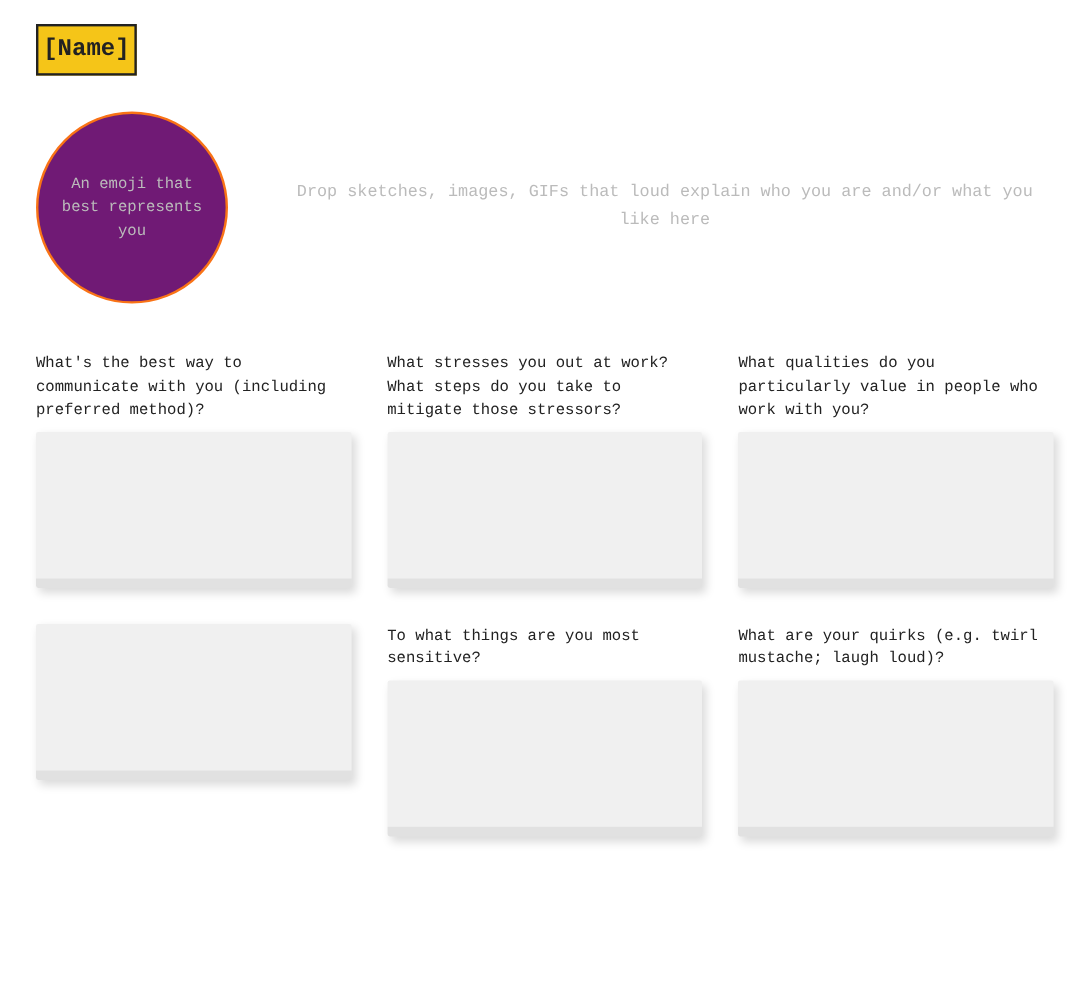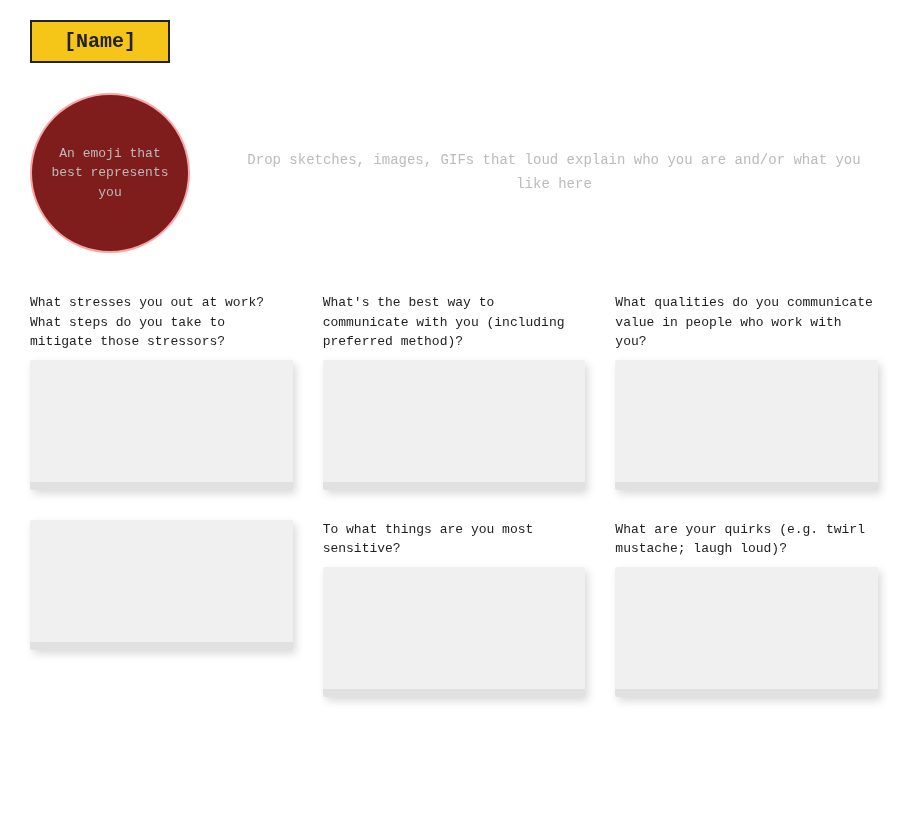--- a/index.html
+++ b/index.html
@@ -18,43 +18,43 @@
 
     .header {
       margin-bottom: 30px;
     }
 
     .name-badge {
       background: #f5c518;
       color: #222;
       font-size: 20px;
       font-weight: bold;
-      padding: 8px 32px;
+      padding: 8px 4px;
       display: inline-block;
       border: 2px solid #222;
     }
 
     .top-section {
       display: flex;
       flex-direction: row;
       align-items: center;
       margin-bottom: 40px;
       gap: 40px;
     }
 
     .emoji-circle {
       width: 160px;
       height: 160px;
       border-radius: 50%;
-      border: 2px solid #fca5a5;
+      border: 2px solid #f97316;
       display: flex;
       align-items: center;
       justify-content: flex-end;
       flex-shrink: 0;
-      background: #7f1d1d;
+      background: #701a75;
     }
 
     .emoji-circle-text {
       color: #bbb;
       font-size: 13px;
       text-align: center;
       line-height: 1.5;
       padding: 10px;
     }
 
@@ -123,29 +123,29 @@
   <div class="emoji-circle">
     <span class="emoji-circle-text">An emoji that best represents you</span>
   </div>
   <div class="drop-zone">
     <span class="drop-zone-text">Drop sketches, images, GIFs that loud explain who you are and/or what you like here</span>
   </div>
 </div>
 
 <div class="questions-grid">
 <div class="question-block">
+      <div class="question-label">What's the best way to communicate with you (including preferred method)?</div>
+      <div class="sticky-note"></div>
+    </div>
+    <div class="question-block">
       <div class="question-label">What stresses you out at work? What steps do you take to mitigate those stressors?</div>
       <div class="sticky-note"></div>
     </div>
     <div class="question-block">
-      <div class="question-label">What's the best way to communicate with you (including preferred method)?</div>
-      <div class="sticky-note"></div>
-    </div>
-    <div class="question-block">
-      <div class="question-label">What qualities do you communicate value in people who work with you?</div>
+      <div class="question-label">What qualities do you particularly value in people who work with you?</div>
       <div class="sticky-note"></div>
     </div>
     <div class="question-block">
       <div class="sticky-note"></div>
     </div>
     <div class="question-block">
       <div class="question-label">To what things are you most sensitive?</div>
       <div class="sticky-note"></div>
     </div>
     <div class="question-block">

